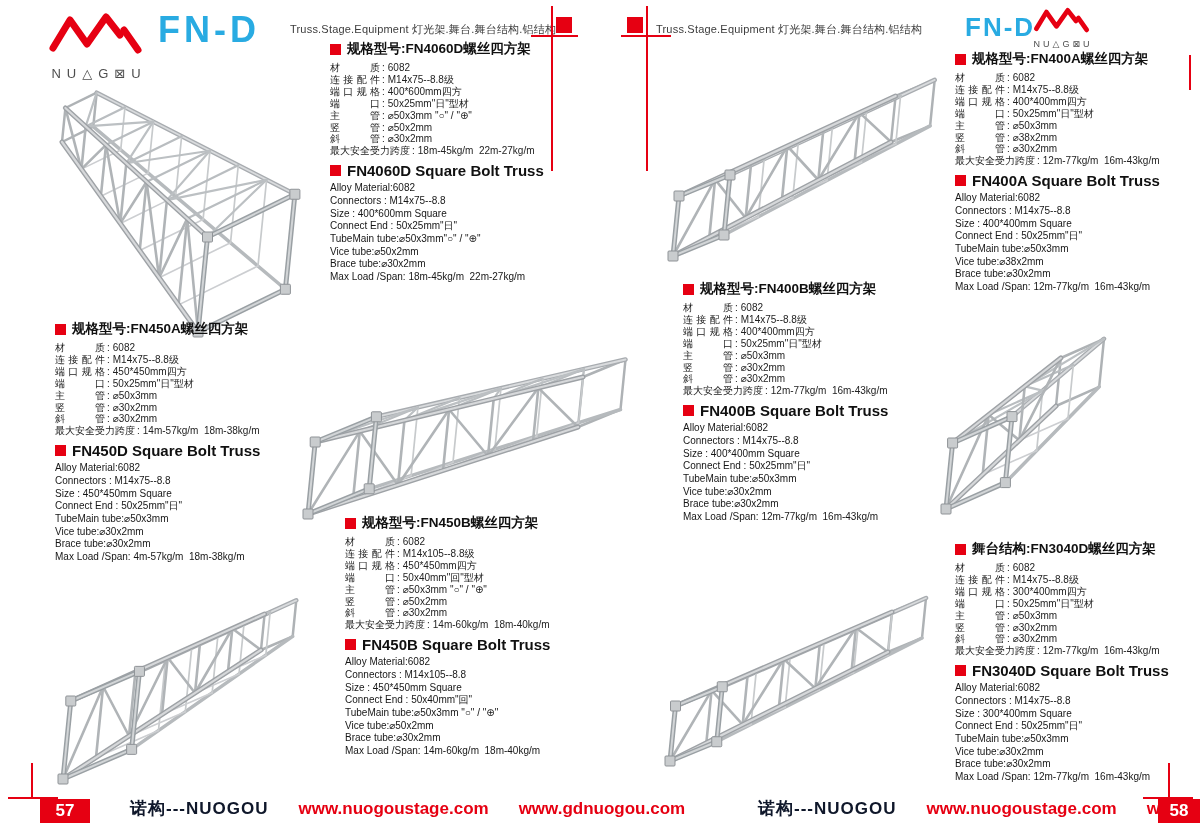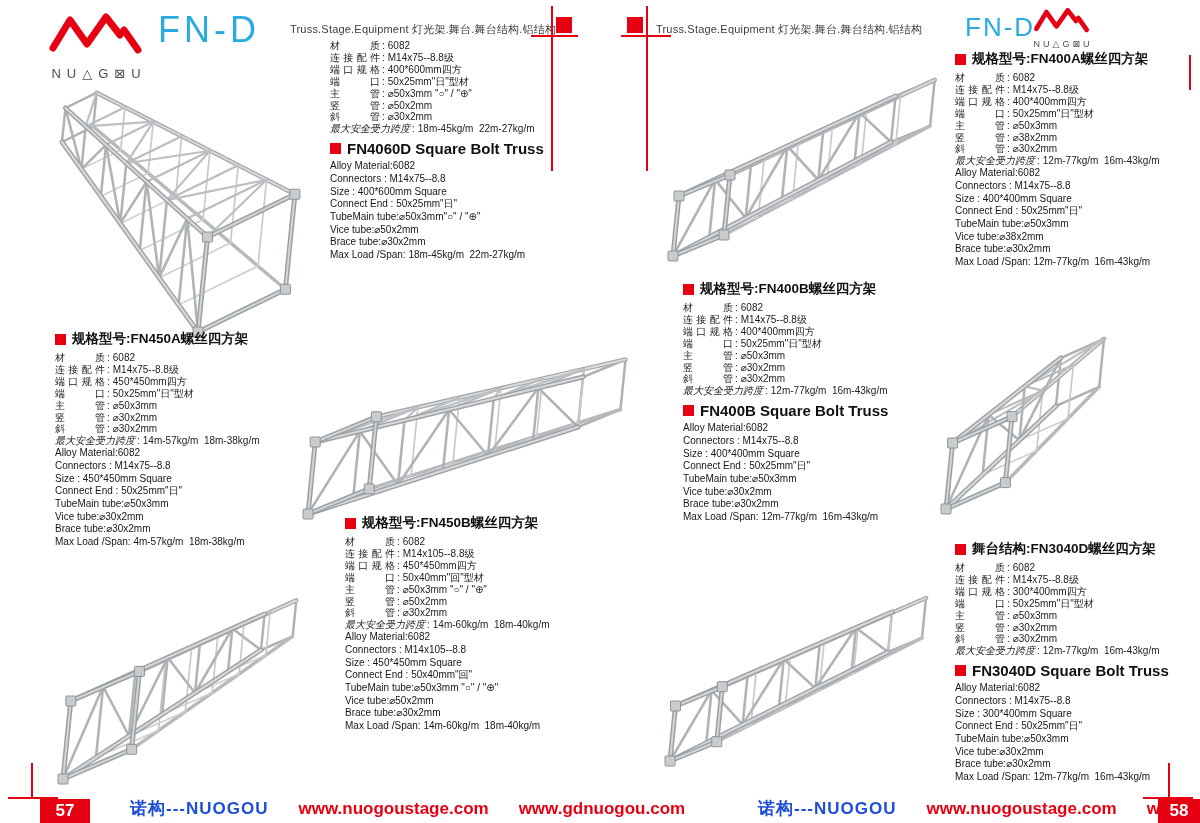--- a/index.html
+++ b/index.html
@@ -1,45 +1,45 @@
 <!DOCTYPE html>
 <html><head>
 <meta charset="utf-8">
 <style>
   html,body{margin:0;padding:0;background:#ffffff;}
   .sheet{position:relative;width:1200px;height:823px;background:#fff;overflow:hidden;
          font-family:"Liberation Sans","DejaVu Sans",sans-serif;}
   .sheet > *{position:absolute;}
 
   
-  .series{color:#29abe2;font-weight:normal;font-size:36px;letter-spacing:4px;line-height:1;}
+  .series{color:#29abe2;font-weight:bold;font-size:36px;letter-spacing:4px;line-height:1;}
   .series-right{font-size:26px;letter-spacing:2px;}
   .wordmark{color:#4d4d4d;font-size:13px;letter-spacing:6px;text-align:center;font-weight:500;}
   .wordmark-right{font-size:9px;letter-spacing:3px;}
   .tagline{font-size:11px;color:#3c3c3c;letter-spacing:0.2px;white-space:nowrap;}
 
   
   .vline{width:2px;background:#e60012;}
   .hline{height:2px;background:#e60012;}
   .redsq{width:16px;height:16px;background:#e60012;}
 
   
   .product{position:absolute;}
   .cn-title{display:flex;align-items:center;gap:6px;font-size:13.5px;font-weight:bold;color:#101010;margin:0 0 4px;white-space:nowrap;}
   .en-title{display:flex;align-items:center;gap:6px;font-size:15px;font-weight:bold;color:#101010;margin:5px 0 3px;white-space:nowrap;}
   .bullet{width:11px;height:11px;background:#e60012;flex:none;}
   .spec-line{display:flex;font-size:10px;line-height:11.9px;color:#222;white-space:pre;}
   .spec-label{width:50px;display:inline-block;text-align:justify;text-align-last:justify;flex:none;}
-  .spec-label.wide{width:auto;text-align:right;text-align-last:auto;font-style:italic;}
+  .spec-label.wide{width:auto;text-align:right;text-align-last:auto;}
   .colon{padding:0 3px 0 2px;}
   .en-line{font-size:10px;line-height:12.7px;color:#161616;white-space:pre;}
 
   
   .footer-row{display:flex;align-items:center;gap:30px;}
-  .footer-brand{font-size:17px;font-weight:bold;color:#1d4ed8;letter-spacing:1px;white-space:nowrap;}
+  .footer-brand{font-size:17px;font-weight:bold;color:#0f172a;letter-spacing:1px;white-space:nowrap;}
   .footer-url{font-size:17px;font-weight:bold;color:#e60012;white-space:nowrap;}
   .pagenum{display:flex;align-items:center;justify-content:center;background:#e60012;color:#fff;
            font-size:17px;font-weight:bold;}
   svg.truss{display:block;}
 </style>
 </head>
 <body>
 
 <div class="sheet">
 
@@ -394,20 +394,24 @@
       <line x1="77.25" y1="98.75" x2="30.5" y2="118" stroke="#d2d5d7" stroke-width="2" stroke-linecap="round"></line>
       <line x1="30.5" y1="118" x2="25" y2="173" stroke="#9aa0a4" stroke-width="5" stroke-linecap="round"></line>
       <line x1="30.5" y1="118" x2="25" y2="173" stroke="#d2d5d7" stroke-width="2" stroke-linecap="round"></line>
       <rect x="20" y="168" width="10" height="10" rx="1" fill="#c9ccce" stroke="#8f9397"></rect>
       <rect x="66.75" y="148.75" width="10" height="10" rx="1" fill="#c9ccce" stroke="#8f9397"></rect>
       <rect x="25.5" y="113" width="10" height="10" rx="1" fill="#c9ccce" stroke="#8f9397"></rect>
       <rect x="72.25" y="93.75" width="10" height="10" rx="1" fill="#c9ccce" stroke="#8f9397"></rect>
     </svg>
 
   <section class="product" style="left:330px;top:40px;width:272px">
+    <h3 class="cn-title">
+      <span class="bullet"></span>
+      <span>规格型号:FN4060D螺丝四方架</span>
+    </h3>
     <div class="cn-specs">
         <div class="spec-line"><span class="spec-label">材质</span><span class="colon">:</span><span class="spec-value">6082</span></div>
         <div class="spec-line"><span class="spec-label">连接配件</span><span class="colon">:</span><span class="spec-value">M14x75--8.8级</span></div>
         <div class="spec-line"><span class="spec-label">端口规格</span><span class="colon">:</span><span class="spec-value">400*600mm四方</span></div>
         <div class="spec-line"><span class="spec-label">端口</span><span class="colon">:</span><span class="spec-value">50x25mm"日"型材</span></div>
         <div class="spec-line"><span class="spec-label">主管</span><span class="colon">:</span><span class="spec-value">⌀50x3mm "○" / "⊕"</span></div>
         <div class="spec-line"><span class="spec-label">竖管</span><span class="colon">:</span><span class="spec-value">⌀50x2mm</span></div>
         <div class="spec-line"><span class="spec-label">斜管</span><span class="colon">:</span><span class="spec-value">⌀30x2mm</span></div>
         <div class="spec-line"><span class="spec-label wide">最大安全受力跨度</span><span class="colon">:</span><span class="spec-value">18m-45kg/m  22m-27kg/m</span></div>
       </div>
@@ -420,35 +424,39 @@
         <div class="en-line">Connectors : M14x75--8.8</div>
         <div class="en-line">Size : 400*600mm Square</div>
         <div class="en-line">Connect End : 50x25mm"日"</div>
         <div class="en-line">TubeMain tube:⌀50x3mm"○" / "⊕"</div>
         <div class="en-line">Vice tube:⌀50x2mm</div>
         <div class="en-line">Brace tube:⌀30x2mm</div>
         <div class="en-line">Max Load /Span: 18m-45kg/m  22m-27kg/m</div>
       </div>
   </section>
 
-  <section class="product" style="left:55px;top:330px;width:280px">
+  <section class="product" style="left:55px;top:320px;width:280px">
     <h3 class="cn-title">
       <span class="bullet"></span>
       <span>规格型号:FN450A螺丝四方架</span>
     </h3>
     <div class="cn-specs">
         <div class="spec-line"><span class="spec-label">材质</span><span class="colon">:</span><span class="spec-value">6082</span></div>
         <div class="spec-line"><span class="spec-label">连接配件</span><span class="colon">:</span><span class="spec-value">M14x75--8.8级</span></div>
         <div class="spec-line"><span class="spec-label">端口规格</span><span class="colon">:</span><span class="spec-value">450*450mm四方</span></div>
         <div class="spec-line"><span class="spec-label">端口</span><span class="colon">:</span><span class="spec-value">50x25mm"日"型材</span></div>
         <div class="spec-line"><span class="spec-label">主管</span><span class="colon">:</span><span class="spec-value">⌀50x3mm</span></div>
         <div class="spec-line"><span class="spec-label">竖管</span><span class="colon">:</span><span class="spec-value">⌀30x2mm</span></div>
         <div class="spec-line"><span class="spec-label">斜管</span><span class="colon">:</span><span class="spec-value">⌀30x2mm</span></div>
         <div class="spec-line"><span class="spec-label wide">最大安全受力跨度</span><span class="colon">:</span><span class="spec-value">14m-57kg/m  18m-38kg/m</span></div>
       </div>
+    <h3 class="en-title">
+      <span class="bullet"></span>
+      <span>FN450D Square Bolt Truss</span>
+    </h3>
     <div class="en-specs">
         <div class="en-line">Alloy Material:6082</div>
         <div class="en-line">Connectors : M14x75--8.8</div>
         <div class="en-line">Size : 450*450mm Square</div>
         <div class="en-line">Connect End : 50x25mm"日"</div>
         <div class="en-line">TubeMain tube:⌀50x3mm</div>
         <div class="en-line">Vice tube:⌀30x2mm</div>
         <div class="en-line">Brace tube:⌀30x2mm</div>
         <div class="en-line">Max Load /Span: 4m-57kg/m  18m-38kg/m</div>
       </div>
@@ -462,20 +470,24 @@
     <div class="cn-specs">
         <div class="spec-line"><span class="spec-label">材质</span><span class="colon">:</span><span class="spec-value">6082</span></div>
         <div class="spec-line"><span class="spec-label">连接配件</span><span class="colon">:</span><span class="spec-value">M14x105--8.8级</span></div>
         <div class="spec-line"><span class="spec-label">端口规格</span><span class="colon">:</span><span class="spec-value">450*450mm四方</span></div>
         <div class="spec-line"><span class="spec-label">端口</span><span class="colon">:</span><span class="spec-value">50x40mm"回"型材</span></div>
         <div class="spec-line"><span class="spec-label">主管</span><span class="colon">:</span><span class="spec-value">⌀50x3mm "○" / "⊕"</span></div>
         <div class="spec-line"><span class="spec-label">竖管</span><span class="colon">:</span><span class="spec-value">⌀50x2mm</span></div>
         <div class="spec-line"><span class="spec-label">斜管</span><span class="colon">:</span><span class="spec-value">⌀30x2mm</span></div>
         <div class="spec-line"><span class="spec-label wide">最大安全受力跨度</span><span class="colon">:</span><span class="spec-value">14m-60kg/m  18m-40kg/m</span></div>
       </div>
+    <h3 class="en-title">
+      <span class="bullet"></span>
+      <span>FN450B Square Bolt Truss</span>
+    </h3>
     <div class="en-specs">
         <div class="en-line">Alloy Material:6082</div>
         <div class="en-line">Connectors : M14x105--8.8</div>
         <div class="en-line">Size : 450*450mm Square</div>
         <div class="en-line">Connect End : 50x40mm"回"</div>
         <div class="en-line">TubeMain tube:⌀50x3mm "○" / "⊕"</div>
         <div class="en-line">Vice tube:⌀50x2mm</div>
         <div class="en-line">Brace tube:⌀30x2mm</div>
         <div class="en-line">Max Load /Span: 14m-60kg/m  18m-40kg/m</div>
       </div>
@@ -489,20 +501,24 @@
     <div class="cn-specs">
         <div class="spec-line"><span class="spec-label">材质</span><span class="colon">:</span><span class="spec-value">6082</span></div>
         <div class="spec-line"><span class="spec-label">连接配件</span><span class="colon">:</span><span class="spec-value">M14x75--8.8级</span></div>
         <div class="spec-line"><span class="spec-label">端口规格</span><span class="colon">:</span><span class="spec-value">400*400mm四方</span></div>
         <div class="spec-line"><span class="spec-label">端口</span><span class="colon">:</span><span class="spec-value">50x25mm"日"型材</span></div>
         <div class="spec-line"><span class="spec-label">主管</span><span class="colon">:</span><span class="spec-value">⌀50x3mm</span></div>
         <div class="spec-line"><span class="spec-label">竖管</span><span class="colon">:</span><span class="spec-value">⌀38x2mm</span></div>
         <div class="spec-line"><span class="spec-label">斜管</span><span class="colon">:</span><span class="spec-value">⌀30x2mm</span></div>
         <div class="spec-line"><span class="spec-label wide">最大安全受力跨度</span><span class="colon">:</span><span class="spec-value">12m-77kg/m  16m-43kg/m</span></div>
       </div>
+    <h3 class="en-title">
+      <span class="bullet"></span>
+      <span>FN400A Square Bolt Truss</span>
+    </h3>
     <div class="en-specs">
         <div class="en-line">Alloy Material:6082</div>
         <div class="en-line">Connectors : M14x75--8.8</div>
         <div class="en-line">Size : 400*400mm Square</div>
         <div class="en-line">Connect End : 50x25mm"日"</div>
         <div class="en-line">TubeMain tube:⌀50x3mm</div>
         <div class="en-line">Vice tube:⌀38x2mm</div>
         <div class="en-line">Brace tube:⌀30x2mm</div>
         <div class="en-line">Max Load /Span: 12m-77kg/m  16m-43kg/m</div>
       </div>

